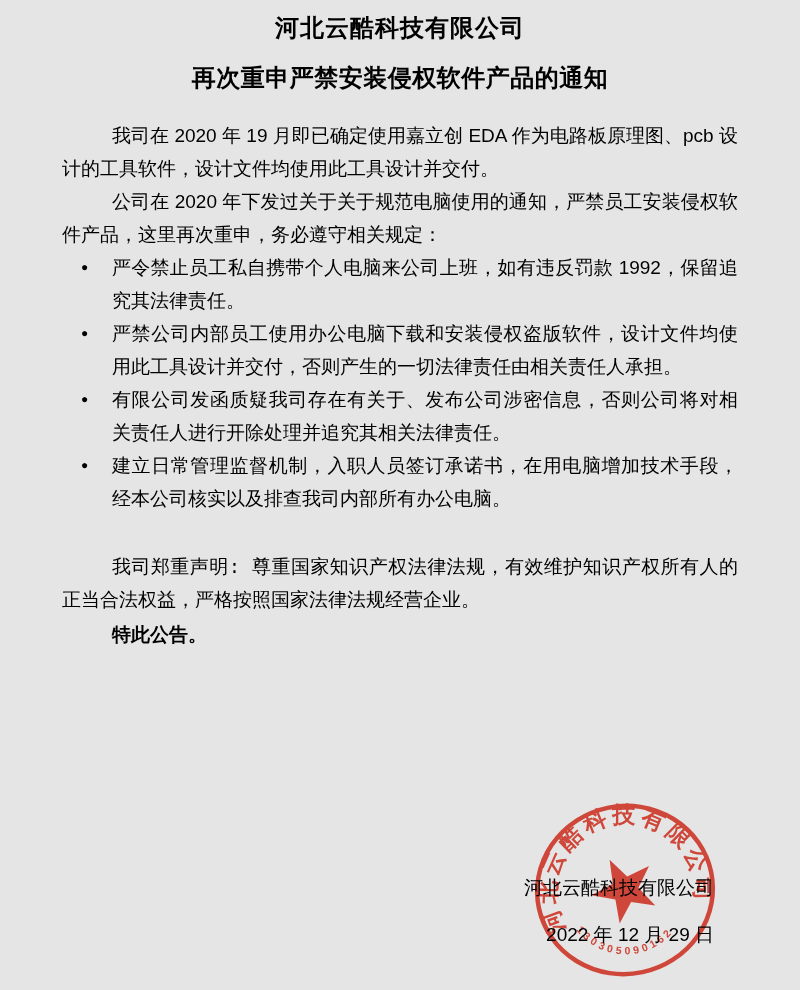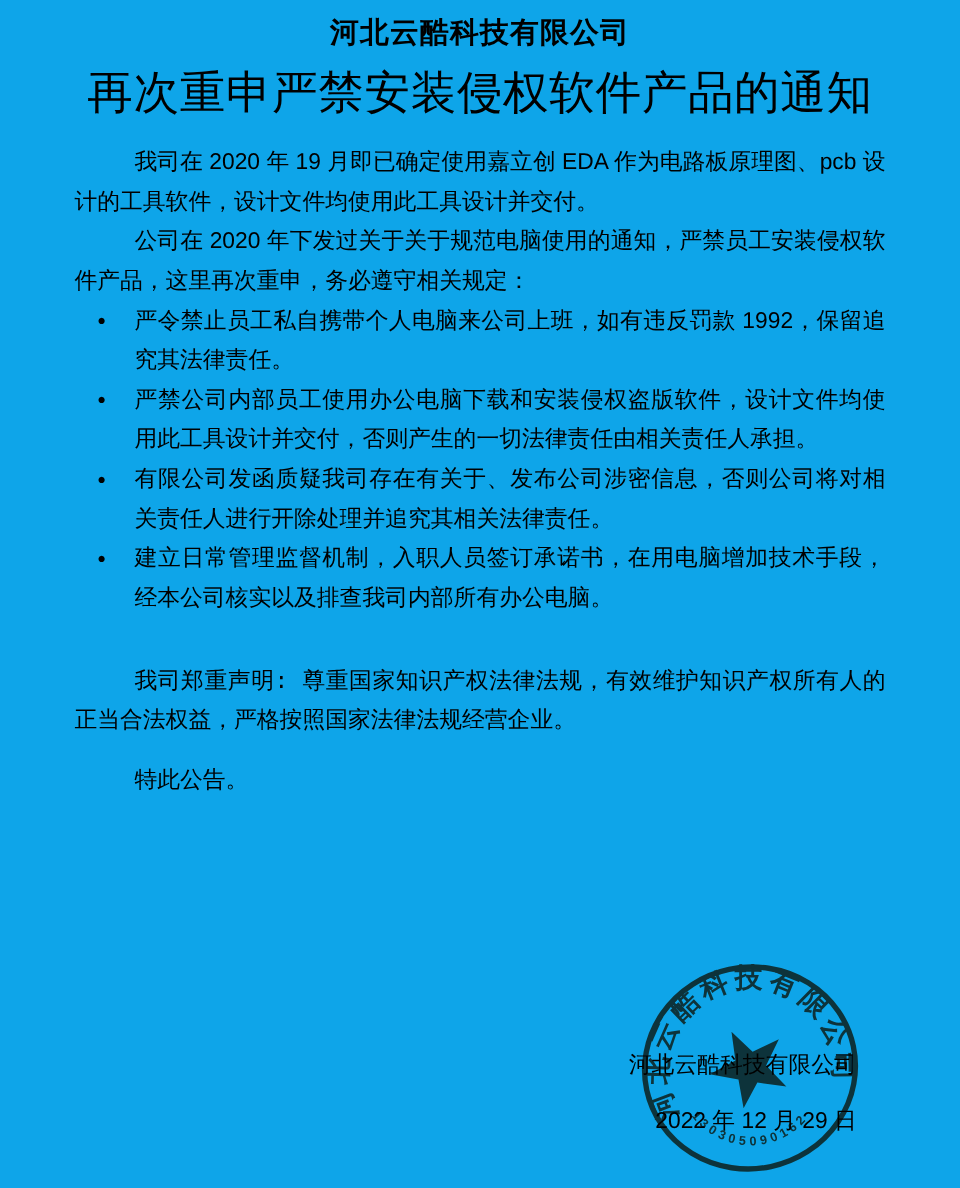--- a/index.html
+++ b/index.html
@@ -1,39 +1,39 @@
 <!DOCTYPE html>
 <html><head>
 <meta charset="utf-8">
 <style>
   * { box-sizing: border-box; }
   html, body { margin: 0; padding: 0; background: #ffffff; }
   .page {
     position: relative;
     width: 800px;
     height: 990px;
-    background: #0ea5e9;
+    background: #e5e5e5;
     color: #000000;
     font-family: "Liberation Sans", sans-serif;
     overflow: hidden;
   }
   .title {
     margin: 0;
     padding-top: 13px;
     text-align: center;
     font-size: 24px;
     font-weight: bold;
     letter-spacing: 1px;
     line-height: 30px;
   }
   .subtitle {
     margin: 18px 0 0 0;
     text-align: center;
-    font-size: 38px;
-    font-weight: normal;
+    font-size: 24px;
+    font-weight: bold;
     letter-spacing: 0.5px;
     line-height: 34px;
   }
   .body {
     margin: 24px 62px 0 62px;
     font-size: 19px;
     line-height: 33px;
     text-align: justify;
     text-justify: inter-ideograph;
   }
@@ -41,21 +41,21 @@
   .rules { list-style: none; margin: 0; padding: 0; }
   .rule { position: relative; padding-left: 50px; }
   .bullet {
     position: absolute;
     left: 19px;
     top: 0;
     font-size: 12px;
     line-height: 33px;
   }
   .declaration { margin-top: 37px; font-family: Liberation Mono, monospace; }
-  .closing { margin-top: 16px; }
+  .closing { margin-top: 0; font-weight: bold; }
   .signature {
     position: absolute;
     top: 872px;
     right: 86px;
     text-align: right;
     font-size: 19px;
     line-height: 31px;
   }
   .sig-date { margin-top: 16px; }
   .seal {

